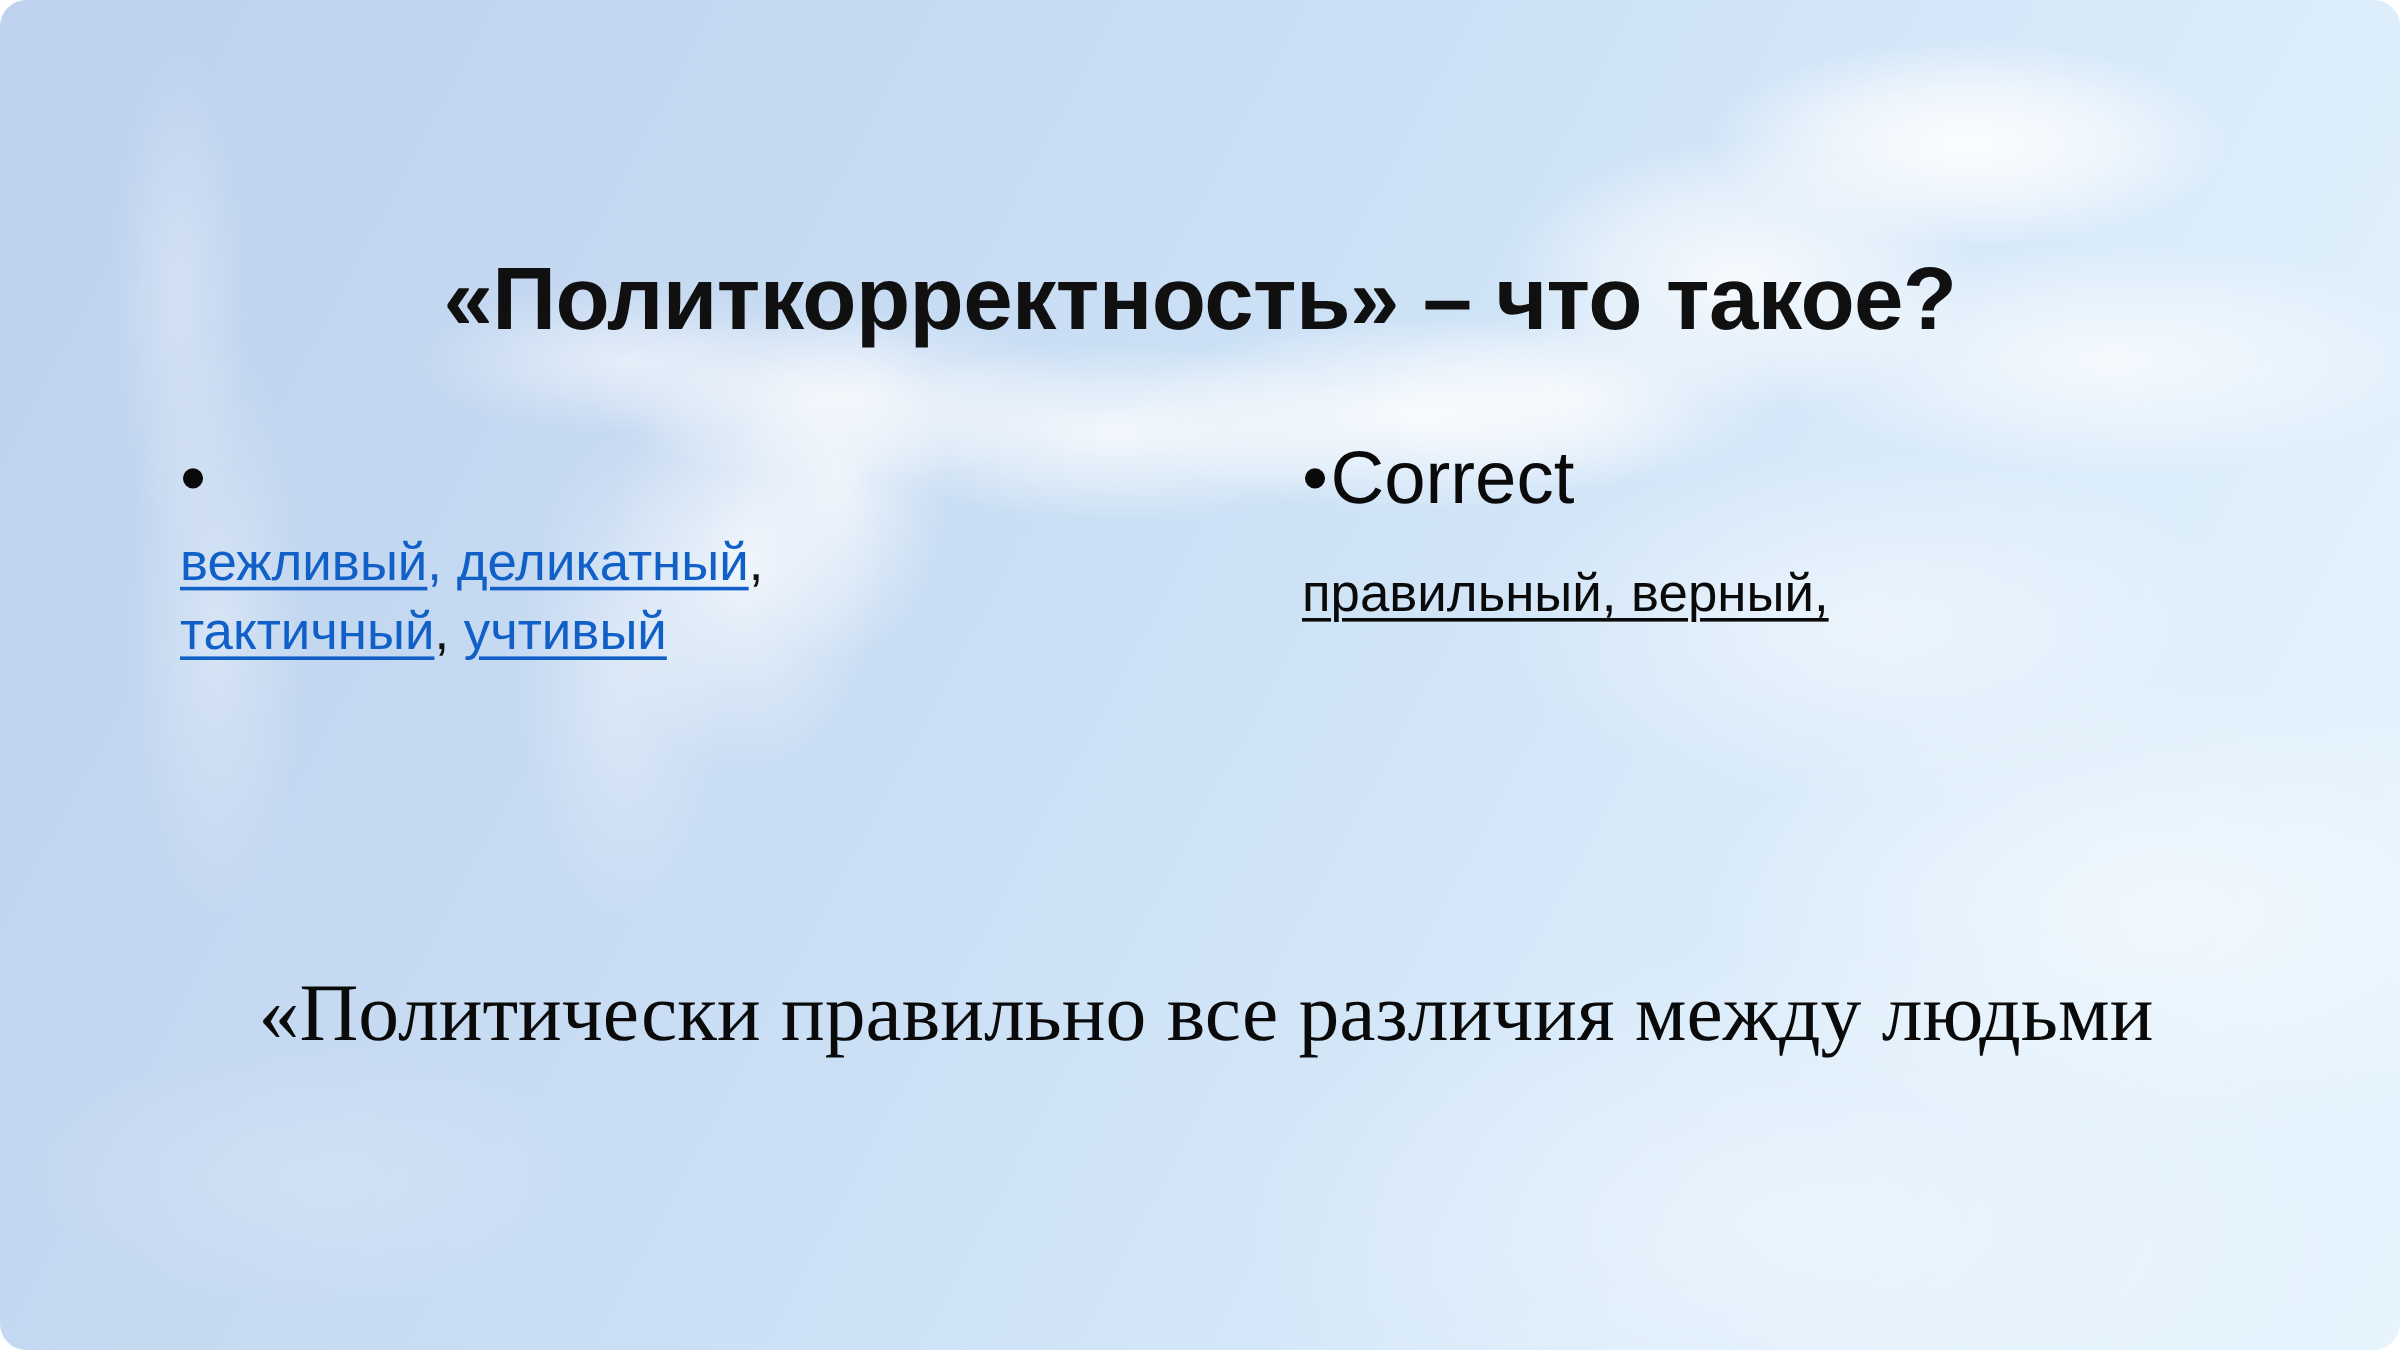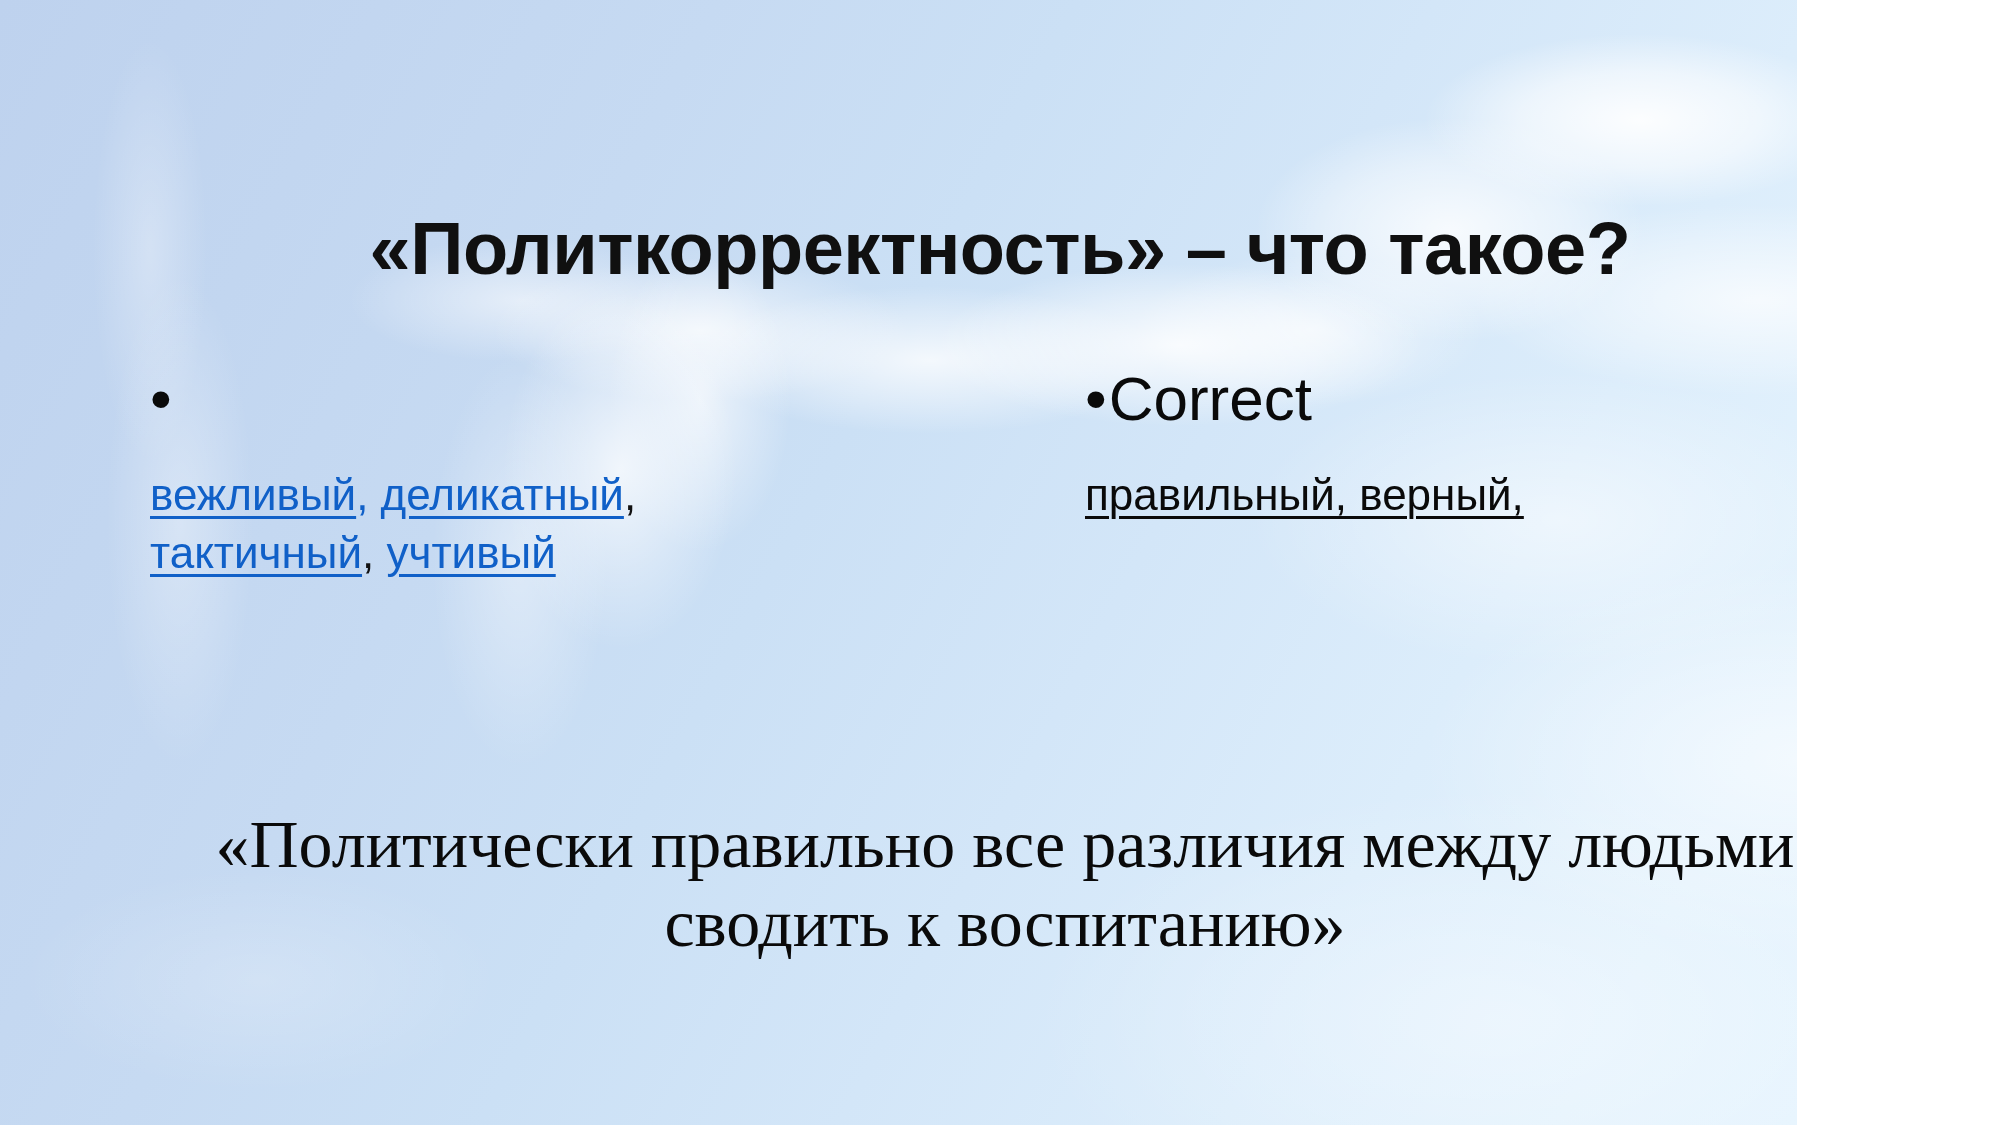--- a/index.html
+++ b/index.html
@@ -4,35 +4,36 @@
 <title>Slide</title>
 <style>
   html, body {
     margin: 0;
     padding: 0;
     background: #ffffff;
   }
 
   #slide {
     position: relative;
-    width: 1797px;
+    width: 2000px;
     height: 1125px;
     overflow: hidden;
     
     background:
       linear-gradient(118deg,
         #bed2ee 0%,
         #c2d6f0 16%,
         #c6daf2 30%,
         #cbe0f5 45%,
         #d3e6f8 60%,
         #dcedfb 76%,
         #e3f2fd 90%,
         #e6f4fe 100%);
     font-family: "Liberation Sans", "DejaVu Sans", sans-serif;
+    border-radius: 22px;
   }
 
   
   .cloud-layer {
     position: absolute;
     inset: 0;
     pointer-events: none;
   }
 
   #cloud-a {
@@ -104,21 +105,21 @@
     white-space: nowrap;
   }
   .bullet-dot {
     font-size: 62px;
     line-height: 1;
     margin-right: 2px;
     color: #0a0a0a;
   }
 
   .syn-block {
-    margin-top: 36px;
+    margin-top: 10px;
     font-size: 44px;
     line-height: 1.32;
     white-space: nowrap;
   }
   .syn-line { height: 1.32em; }
 
   .link {
     color: #1060c8;
     text-decoration: underline;
     text-decoration-thickness: 3px;
@@ -180,17 +181,16 @@
         <span class="bullet-dot">•</span>
         <span>Correct</span>
       </div>
       <div class="syn-block">
           <div class="syn-line"><span class="plain-underline">правильный, верный,</span></div>
         </div>
     </div>
 
     <div id="quote">
       <span class="quote-line">«Политически правильно все различия между людьми</span>
-      <span class="quote-line">сводить к воспитанию»</span>
     </div>
 
   </div>
 </div>
 
 </body></html>

